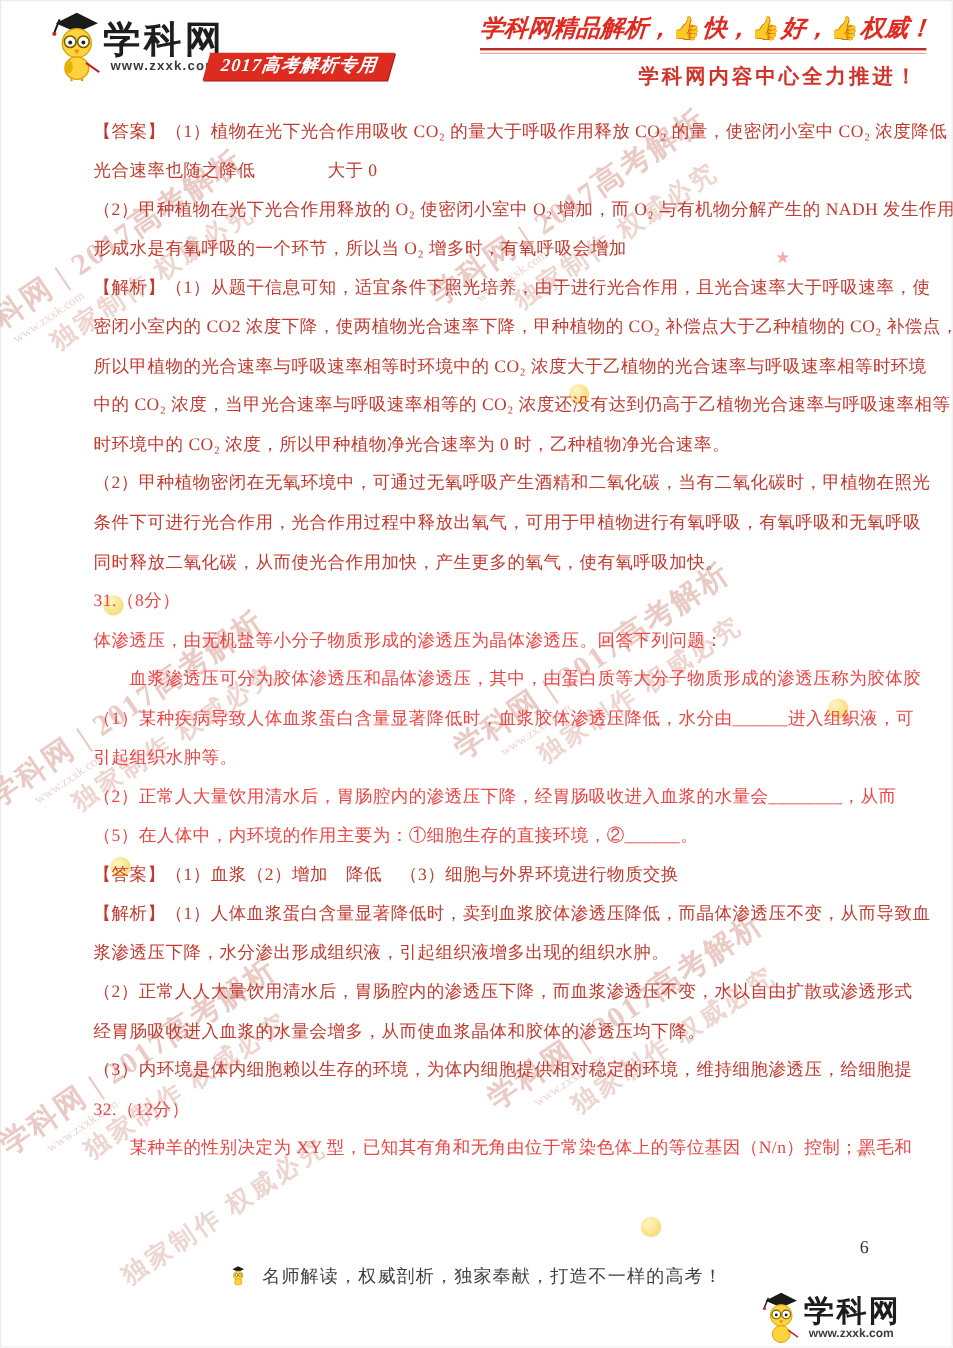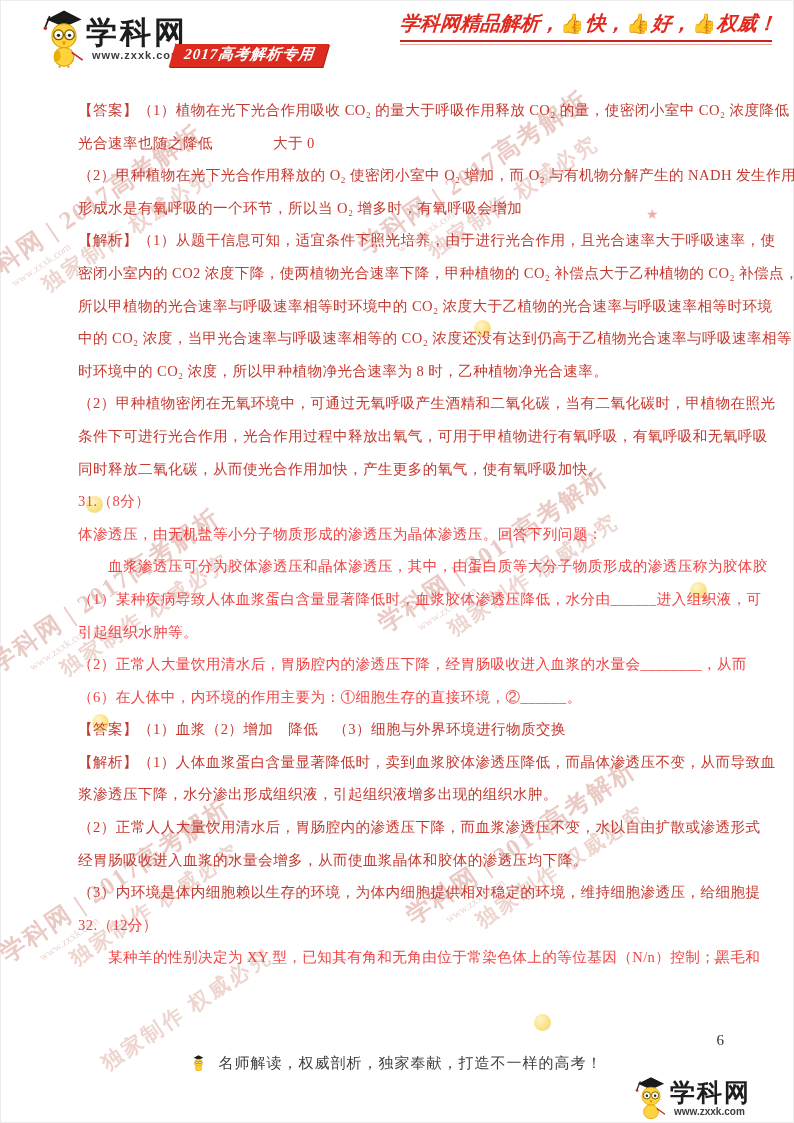--- a/index.html
+++ b/index.html
@@ -131,43 +131,44 @@
     <div class="brand-site">www.zxxk.com</div>
     <div class="badge">
       <span>2017高考解析专用</span>
     </div>
 
     <div class="slogan-block">
       <div class="callig">
         <span>学科网精品解析，</span><span class="thumb">👍</span><span>快，</span><span class="thumb">👍</span><span>好，</span><span class="thumb">👍</span><span>权威！</span>
       </div>
       <div class="callig-underline"></div>
+      <div class="sub-slogan">学科网内容中心全力推进！</div>
     </div>
   </div>
 
   <div class="content">
     <div class="line red">【答案】（1）植物在光下光合作用吸收 CO₂ 的量大于呼吸作用释放 CO₂ 的量，使密闭小室中 CO₂ 浓度降低，</div>
     <div class="line red">光合速率也随之降低　　　　大于 0</div>
     <div class="line red">（2）甲种植物在光下光合作用释放的 O₂ 使密闭小室中 O₂ 增加，而 O₂ 与有机物分解产生的 NADH 发生作用</div>
     <div class="line red">形成水是有氧呼吸的一个环节，所以当 O₂ 增多时，有氧呼吸会增加</div>
     <div class="line red">【解析】（1）从题干信息可知，适宜条件下照光培养，由于进行光合作用，且光合速率大于呼吸速率，使</div>
     <div class="line red">密闭小室内的 CO2 浓度下降，使两植物光合速率下降，甲种植物的 CO₂ 补偿点大于乙种植物的 CO₂ 补偿点，</div>
     <div class="line red">所以甲植物的光合速率与呼吸速率相等时环境中的 CO₂ 浓度大于乙植物的光合速率与呼吸速率相等时环境</div>
     <div class="line red">中的 CO₂ 浓度，当甲光合速率与呼吸速率相等的 CO₂ 浓度还没有达到仍高于乙植物光合速率与呼吸速率相等</div>
-    <div class="line red">时环境中的 CO₂ 浓度，所以甲种植物净光合速率为 8 时，乙种植物净光合速率。</div>
+    <div class="line red">时环境中的 CO₂ 浓度，所以甲种植物净光合速率为 0 时，乙种植物净光合速率。</div>
     <div class="line red">（2）甲种植物密闭在无氧环境中，可通过无氧呼吸产生酒精和二氧化碳，当有二氧化碳时，甲植物在照光</div>
     <div class="line red">条件下可进行光合作用，光合作用过程中释放出氧气，可用于甲植物进行有氧呼吸，有氧呼吸和无氧呼吸</div>
     <div class="line red">同时释放二氧化碳，从而使光合作用加快，产生更多的氧气，使有氧呼吸加快。</div>
     <div class="line black">31.（8分）</div>
     <div class="line black">体渗透压，由无机盐等小分子物质形成的渗透压为晶体渗透压。回答下列问题：</div>
     <div class="line black">　　血浆渗透压可分为胶体渗透压和晶体渗透压，其中，由蛋白质等大分子物质形成的渗透压称为胶体胶</div>
     <div class="line black">（1）某种疾病导致人体血浆蛋白含量显著降低时，血浆胶体渗透压降低，水分由______进入组织液，可</div>
     <div class="line black">引起组织水肿等。</div>
     <div class="line black">（2）正常人大量饮用清水后，胃肠腔内的渗透压下降，经胃肠吸收进入血浆的水量会________，从而</div>
-    <div class="line black">（6）在人体中，内环境的作用主要为：①细胞生存的直接环境，②______。</div>
+    <div class="line black">（5）在人体中，内环境的作用主要为：①细胞生存的直接环境，②______。</div>
     <div class="line red">【答案】（1）血浆（2）增加　降低　（3）细胞与外界环境进行物质交换</div>
     <div class="line red">【解析】（1）人体血浆蛋白含量显著降低时，卖到血浆胶体渗透压降低，而晶体渗透压不变，从而导致血</div>
     <div class="line red">浆渗透压下降，水分渗出形成组织液，引起组织液增多出现的组织水肿。</div>
     <div class="line red">（2）正常人人大量饮用清水后，胃肠腔内的渗透压下降，而血浆渗透压不变，水以自由扩散或渗透形式</div>
     <div class="line red">经胃肠吸收进入血浆的水量会增多，从而使血浆晶体和胶体的渗透压均下降。</div>
     <div class="line red">（3）内环境是体内细胞赖以生存的环境，为体内细胞提供相对稳定的环境，维持细胞渗透压，给细胞提</div>
     <div class="line black">32.（12分）</div>
     <div class="line black">　　某种羊的性别决定为 XY 型，已知其有角和无角由位于常染色体上的等位基因（N/n）控制；黑毛和</div>
   </div>
 

